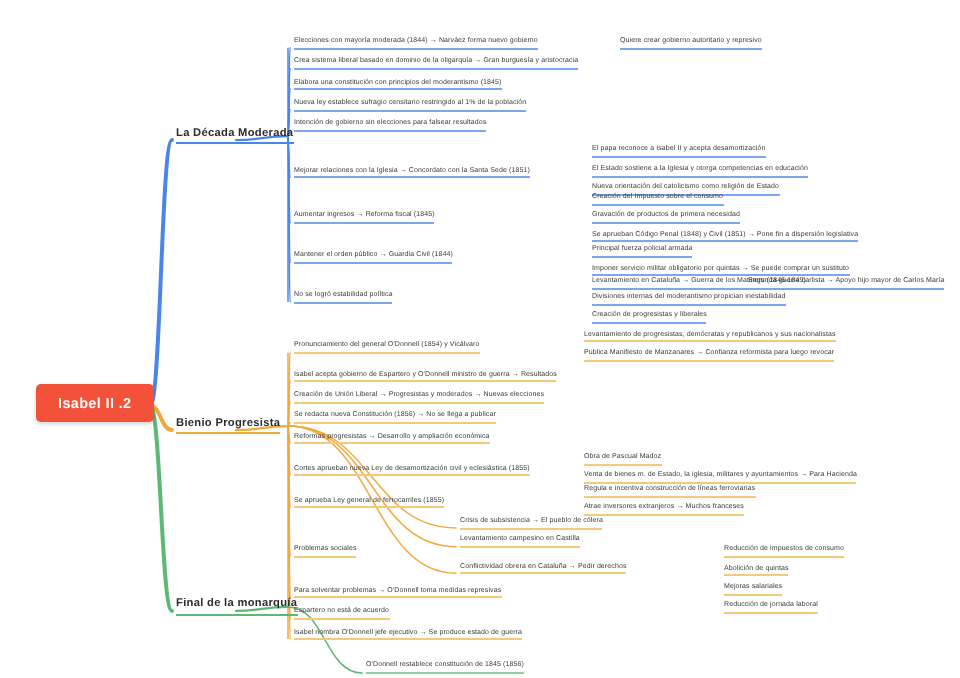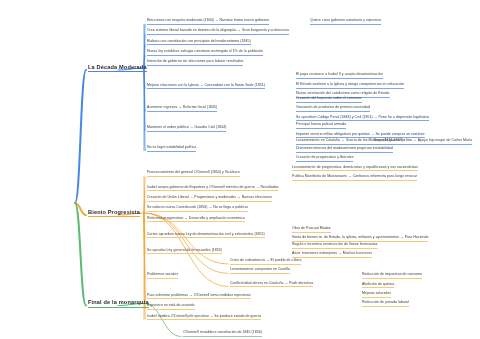--- a/index.html
+++ b/index.html
@@ -81,20 +81,23 @@
       <path d="M144,213.04999999999998 C144.5,213.04999999999998 144.5,309.1583333333333 145,309.1583333333333" fill="none" stroke="#f2a93b" stroke-width="0.75" stroke-linecap="round"></path>
       <path d="M144,213.04999999999998 C144.5,213.04999999999998 144.5,319.51666666666665 145,319.51666666666665" fill="none" stroke="#f2a93b" stroke-width="0.75" stroke-linecap="round"></path>
       <path d="M144,176.38333333333333 L144,319.51666666666665" stroke="#f2a93b" stroke-width="0.75" fill="none"></path>
       <path d="M118,215.04999999999998 C131,215.04999999999998 131,213.04999999999998 144,213.04999999999998" fill="none" stroke="#f2a93b" stroke-width="1.1" stroke-linecap="round"></path>
       <path d="M75,203 C80.5,203 80.5,305.45 86,305.45" fill="none" stroke="#5bb974" stroke-width="2" stroke-linecap="round"></path>
       <path d="M144,303.45 C162.5,303.45 162.5,336.46666666666664 181,336.46666666666664" fill="none" stroke="#5bb974" stroke-width="0.75" stroke-linecap="round"></path>
       <path d="M144,336.46666666666664 L144,336.46666666666664" stroke="#5bb974" stroke-width="0.75" fill="none"></path>
       <path d="M118,305.45 C131,305.45 131,303.45 144,303.45" fill="none" stroke="#5bb974" stroke-width="1.1" stroke-linecap="round"></path>
     </svg>
 
+  <div class="node root">
+    <span>Isabel II .2</span>
+  </div>
 
   <div id="nodes-layer">
       <div class="node b1 c-blue" style="left: 88px; top: 64.0333px;"><span>La Década Moderada</span></div>
       <div class="node leaf c-blue" style="left: 147px; top: 18.8333px;"><span>Elecciones con mayoría moderada (1844) → Narváez forma nuevo gobierno</span></div>
       <div class="node leaf c-blue" style="left: 310px; top: 18.8333px;"><span>Quiere crear gobierno autoritario y represivo</span></div>
       <div class="node leaf c-blue" style="left: 147px; top: 29.1917px;"><span>Crea sistema liberal basado en dominio de la oligarquía → Gran burguesía y aristocracia</span></div>
       <div class="node leaf c-blue" style="left: 147px; top: 39.55px;"><span>Elabora una constitución con principios del moderantismo (1845)</span></div>
       <div class="node leaf c-blue" style="left: 147px; top: 49.9083px;"><span>Nueva ley establece sufragio censitario restringido al 1% de la población</span></div>
       <div class="node leaf c-blue" style="left: 147px; top: 60.2667px;"><span>Intención de gobierno sin elecciones para falsear resultados</span></div>
       <div class="node leaf c-blue" style="left: 147px; top: 83.8083px;"><span>Mejorar relaciones con la Iglesia → Concordato con la Santa Sede (1851)</span></div>

